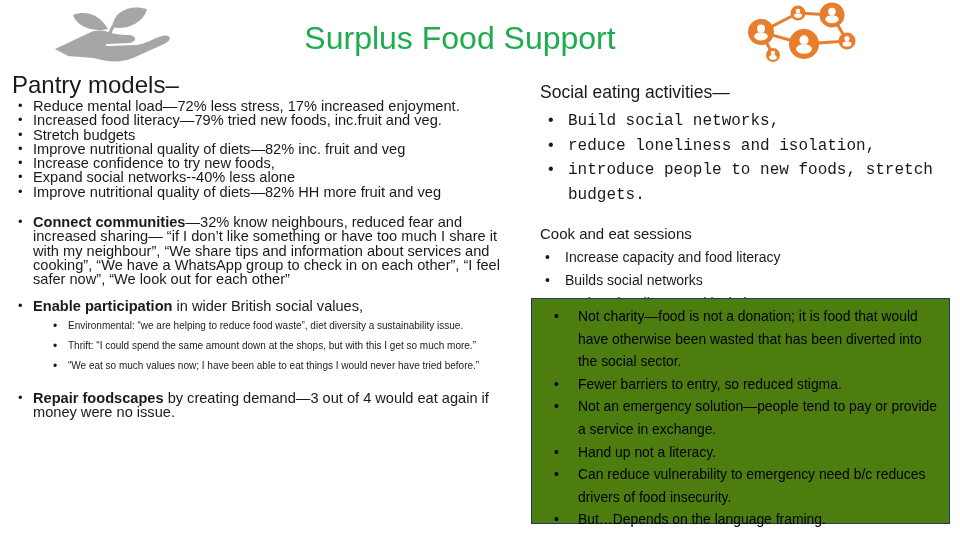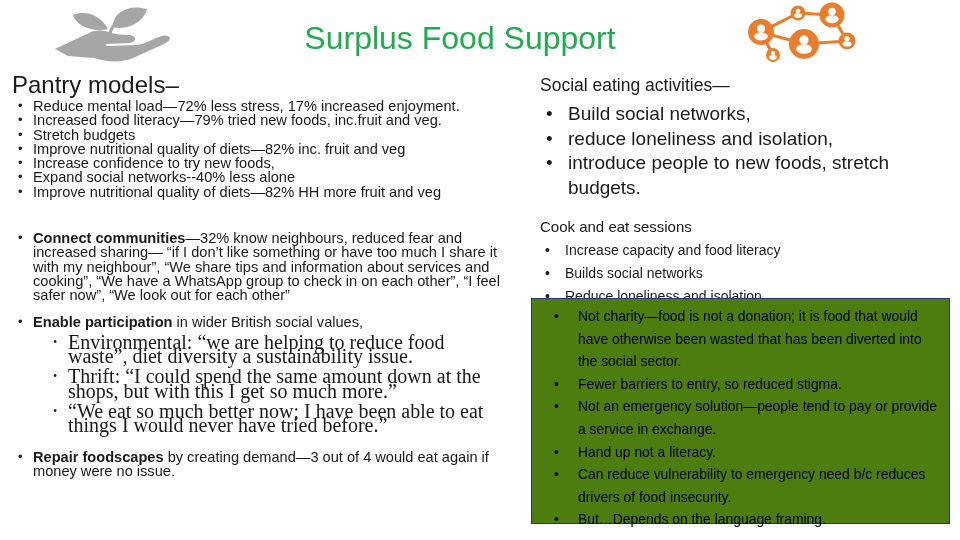--- a/index.html
+++ b/index.html
@@ -17,39 +17,39 @@
   .net-icon{position:absolute;left:746px;top:1px;width:116px;height:62px;}
 
   
   .left-col{position:absolute;left:12px;top:73px;width:496px;}
   .left-heading{font-size:24px;line-height:23px;margin:0 0 3px 0;}
   ul{list-style:none;margin:0;padding:0;}
   .pantry li{
     position:relative;font-size:14.6px;line-height:14.3px;padding-left:21px;
   }
   .pantry li::before{content:"\2022";position:absolute;left:6px;top:0;font-size:13px;}
-  .points{margin-top:32px;}
+  .points{margin-top:16px;}
   .point{
     position:relative;font-size:14.6px;line-height:14.3px;padding-left:21px;margin-top:12px;
   }
   .point:first-child{margin-top:0;}
   .point.gap-lg{margin-top:17px;}
   .point::before{content:"\2022";position:absolute;left:6px;top:0;font-size:13px;}
   .bld{font-weight:bold;}
   .subs{margin-top:5px;}
   .sub{
-    position:relative;font-size:20px;line-height:14.3px;
-    margin-left:20px;padding-left:15px;margin-top:6px;font-family:Liberation Serif, serif;
+    position:relative;font-size:10px;line-height:14.3px;
+    margin-left:20px;padding-left:15px;margin-top:6px;
   }
   .sub::before{content:"\2022";position:absolute;left:0;top:0;font-size:12px;}
 
   
   .right-col{position:absolute;left:540px;top:70px;width:412px;}
-  .right-heading{font-size:17.5px;line-height:22px;margin:4px 0 6px 0;}
-  .social li{position:relative;font-size:19px;line-height:24.5px;padding-left:28px;}
+  .right-heading{font-size:17.5px;line-height:22px;margin:11px 0 6px 0;}
+  .social li{position:relative;font-size:16px;line-height:24.5px;padding-left:28px;font-family:Liberation Mono, monospace;}
   .social li::before{content:"\2022";position:absolute;left:6px;top:0;}
   .cook-heading{font-size:15px;line-height:19px;margin:17px 0 3px 0;}
   .cook li{position:relative;font-size:14px;line-height:23px;padding-left:25px;}
   .cook li::before{content:"\2022";position:absolute;left:5px;top:0;}
 
   
   .note-box{
     position:absolute;left:531px;top:298px;width:419px;height:226px;box-sizing:border-box;
     background:#4d7c0f;border:1.6px solid #1F3C6E;padding:6px 6px 0 12px;
   }
@@ -123,21 +123,21 @@
     <div class="points">
       <div class="point">
         <span class="bld">Connect communities</span><span>—32% know neighbours, reduced fear and increased sharing— “if I don’t like something or have too much I share it with my neighbour”, “We share tips and information about services and cooking”, “We have a WhatsApp group to check in on each other”, “I feel safer now”, “We look out for each other”</span>
       </div>
 
       <div class="point">
         <span class="bld">Enable participation</span><span> in wider British social values,</span>
         <div class="subs">
           <div class="sub">Environmental: “we are helping to reduce food waste”, diet diversity a sustainability issue.</div>
           <div class="sub">Thrift: “I could spend the same amount down at the shops, but with this I get so much more.”</div>
-          <div class="sub">“We eat so much better now; I have been able to eat things I would never have tried before.”</div>
+          <div class="sub">“We eat so much values now; I have been able to eat things I would never have tried before.”</div>
         </div>
       </div>
 
       <div class="point gap-lg">
         <span class="bld">Repair foodscapes</span><span> by creating demand—3 out of 4 would eat again if money were no issue.</span>
       </div>
     </div>
   </div>
 
   <div class="right-col">

